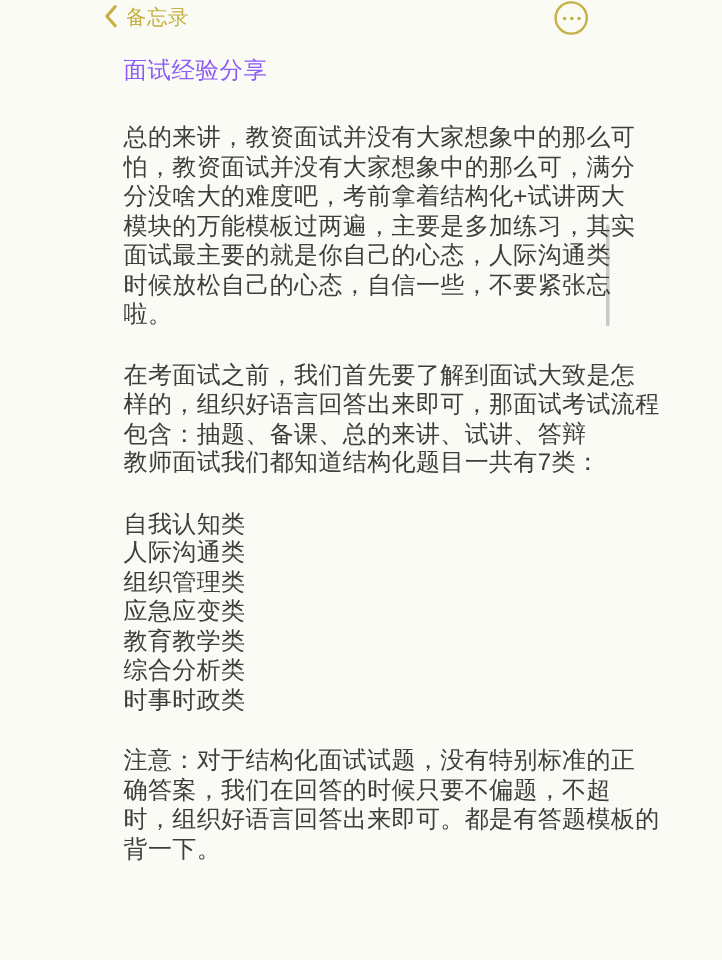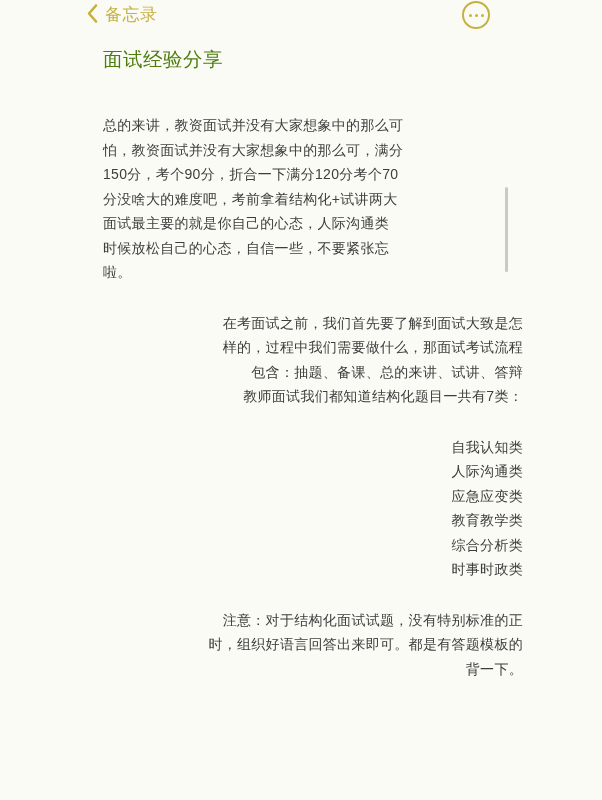--- a/index.html
+++ b/index.html
@@ -84,29 +84,29 @@
   .note-content {
     position: absolute;
     left: 103px;
     top: 46px;
     width: 420px;
   }
   .note-title {
     font-size: 19.5px;
     line-height: 26px;
     font-weight: 400;
-    color: #4d7c0f;
+    color: #8b5cf6;
     letter-spacing: 0.5px;
-    margin-bottom: 41px;
+    margin-bottom: 31px;
     white-space: pre;
   }
   .para { margin: 0; }
-  .para + .para { margin-top: 26px; text-align: right; }
+  .para + .para { margin-top: 26px; }
   .note-line {
-    font-size: 14px;
+    font-size: 20px;
     line-height: 24.5px;
     letter-spacing: 0.3px;
     white-space: pre;
   }
 </style>
 </head>
 <body>
 
 <div class="screen">
 
@@ -127,43 +127,45 @@
   </div>
 
   <div class="scrollbar-thumb"></div>
 
   <div class="note-content">
     <div class="note-title">面试经验分享</div>
 
     <div class="para">
       <div class="note-line">总的来讲，教资面试并没有大家想象中的那么可</div>
       <div class="note-line">怕，教资面试并没有大家想象中的那么可，满分</div>
-      <div class="note-line">150分，考个90分，折合一下满分120分考个70</div>
       <div class="note-line">分没啥大的难度吧，考前拿着结构化+试讲两大</div>
+      <div class="note-line">模块的万能模板过两遍，主要是多加练习，其实</div>
       <div class="note-line">面试最主要的就是你自己的心态，人际沟通类</div>
       <div class="note-line">时候放松自己的心态，自信一些，不要紧张忘</div>
       <div class="note-line">啦。</div>
     </div>
 
     <div class="para">
       <div class="note-line">在考面试之前，我们首先要了解到面试大致是怎</div>
-      <div class="note-line">样的，过程中我们需要做什么，那面试考试流程</div>
+      <div class="note-line">样的，组织好语言回答出来即可，那面试考试流程</div>
       <div class="note-line">包含：抽题、备课、总的来讲、试讲、答辩</div>
       <div class="note-line">教师面试我们都知道结构化题目一共有7类：</div>
     </div>
 
     <div class="para">
       <div class="note-line">自我认知类</div>
       <div class="note-line">人际沟通类</div>
+      <div class="note-line">组织管理类</div>
       <div class="note-line">应急应变类</div>
       <div class="note-line">教育教学类</div>
       <div class="note-line">综合分析类</div>
       <div class="note-line">时事时政类</div>
     </div>
 
     <div class="para">
       <div class="note-line">注意：对于结构化面试试题，没有特别标准的正</div>
+      <div class="note-line">确答案，我们在回答的时候只要不偏题，不超</div>
       <div class="note-line">时，组织好语言回答出来即可。都是有答题模板的</div>
       <div class="note-line">背一下。</div>
     </div>
   </div>
 
 </div>
 
 </body></html>

